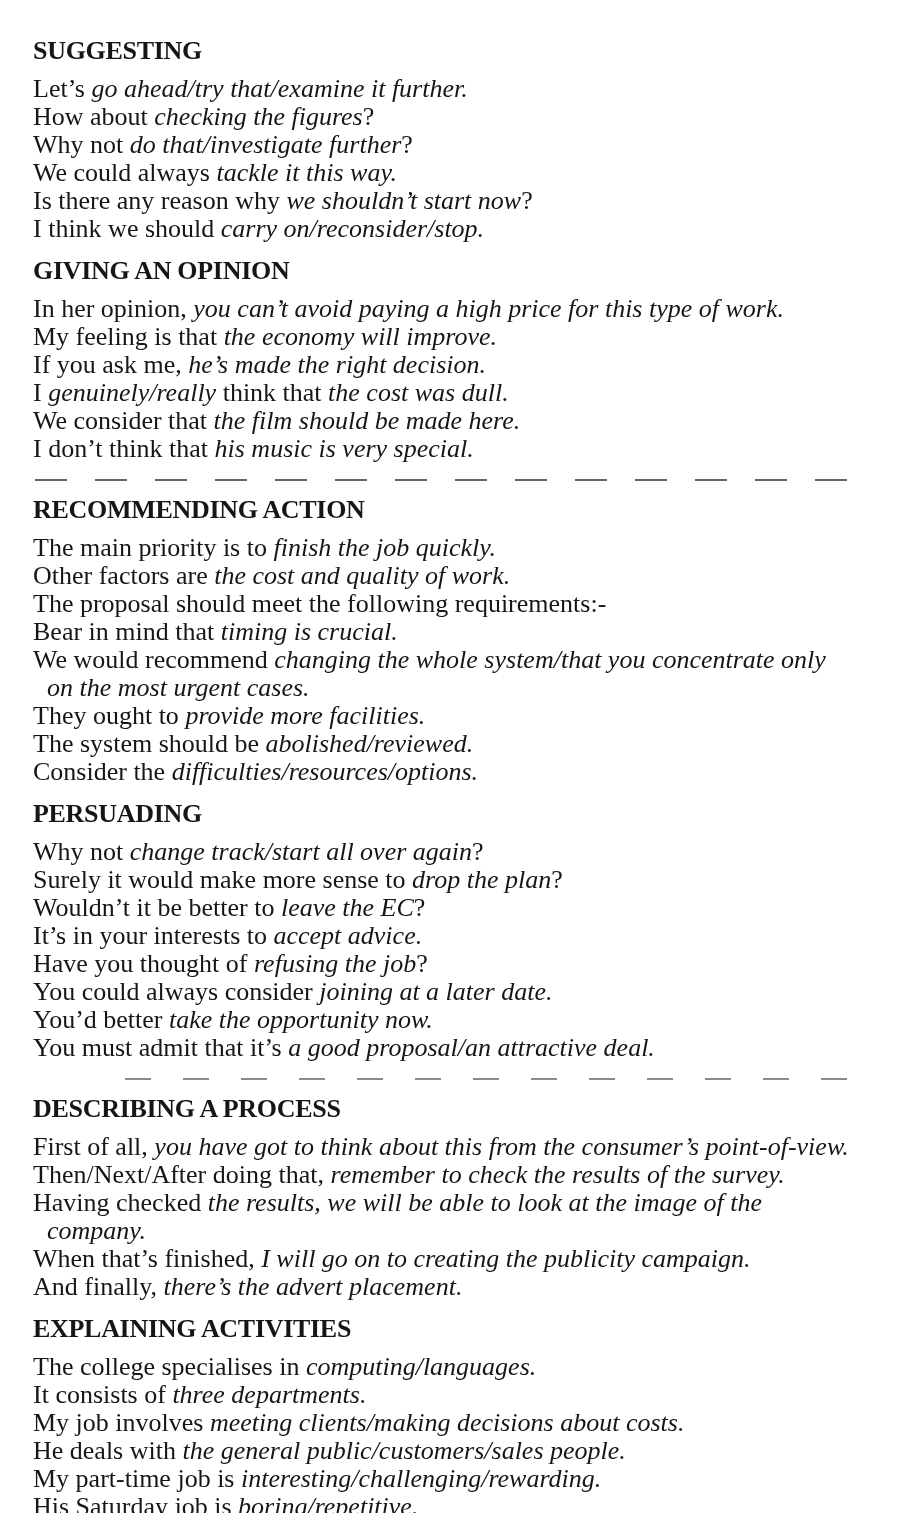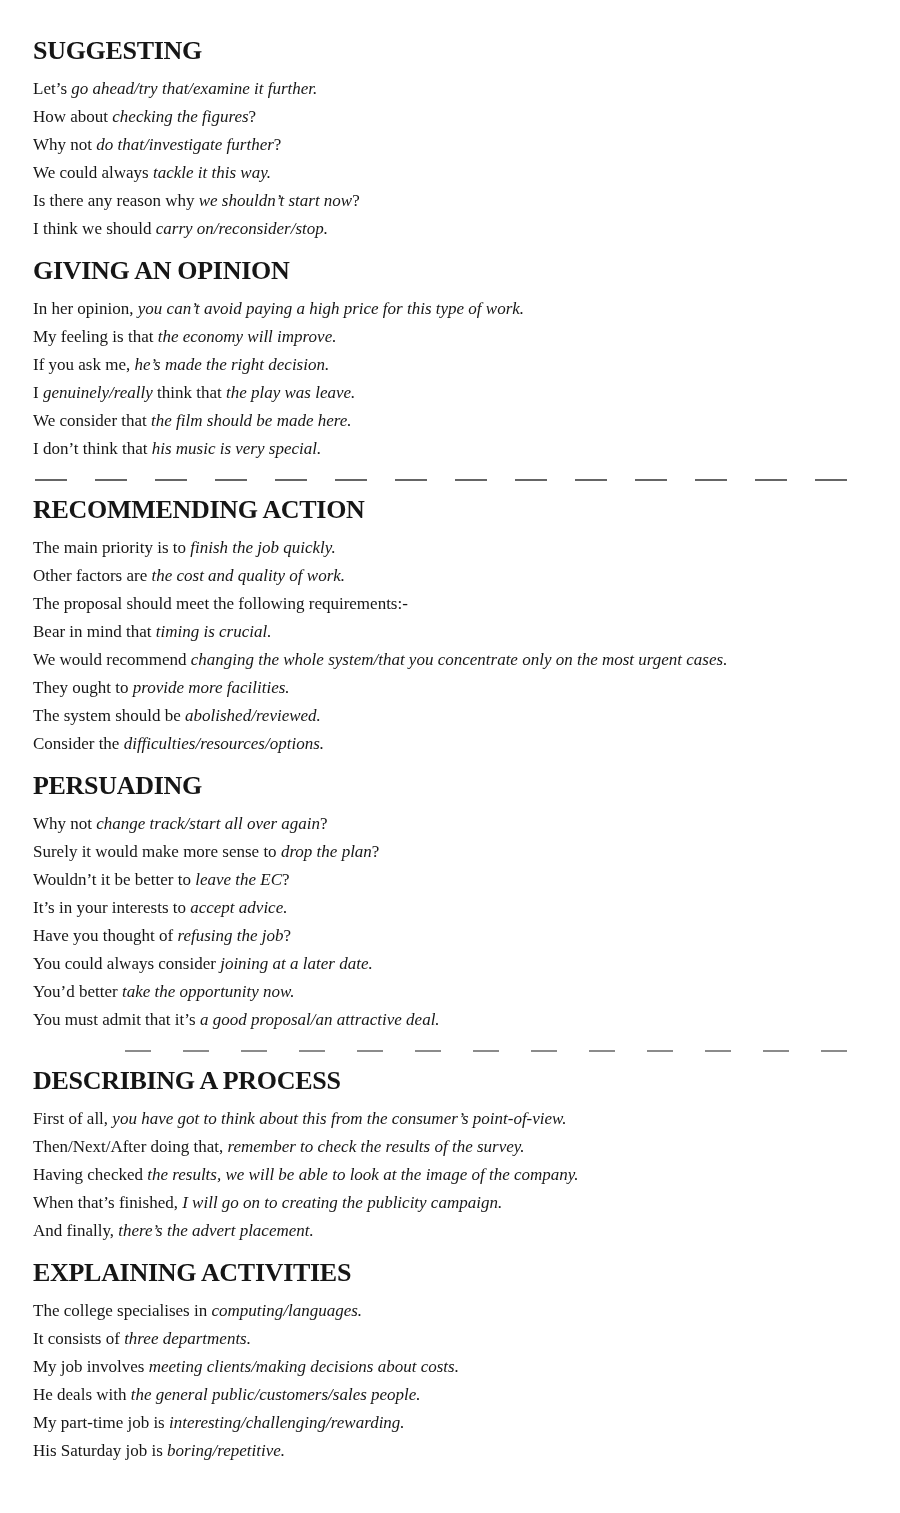--- a/index.html
+++ b/index.html
@@ -21,21 +21,21 @@
   }
   h2{
     font-family:"Liberation Serif","DejaVu Serif",serif;
     font-size:26px;font-weight:bold;
     letter-spacing:-0.3px;
     margin:13px 0 9px 0;
     color:var(--ink);
   }
   section:first-of-type h2{margin-top:0;}
   p.line{
-    font-size:17px;line-height:28px;
+    font-size:26px;line-height:28px;
     max-width:824px;
     padding-left:14px;text-indent:-14px; 
     color:var(--ink);
   }
   .it{font-style:italic;}
   .divider{
     height:2px;margin:16px 2px 14px 2px;
     background-image:repeating-linear-gradient(to right,
       var(--divider) 0px, var(--divider) 32px,
       transparent 32px, transparent 60px);
@@ -61,21 +61,21 @@
         <p class="line"><span class="">Why not </span><span class="it">do that/investigate further</span><span class="">?</span></p>
         <p class="line"><span class="">We could always </span><span class="it">tackle it this way.</span></p>
         <p class="line"><span class="">Is there any reason why </span><span class="it">we shouldn’t start now</span><span class="">?</span></p>
         <p class="line"><span class="">I think we should </span><span class="it">carry on/reconsider/stop.</span></p>
       </section>
       <section>
         <h2>GIVING AN OPINION</h2>
         <p class="line"><span class="">In her opinion, </span><span class="it">you can’t avoid paying a high price for this type of work.</span></p>
         <p class="line"><span class="">My feeling is that </span><span class="it">the economy will improve.</span></p>
         <p class="line"><span class="">If you ask me, </span><span class="it">he’s made the right decision.</span></p>
-        <p class="line"><span class="">I </span><span class="it">genuinely/really</span><span class=""> think that </span><span class="it">the play was leave.</span></p>
+        <p class="line"><span class="">I </span><span class="it">genuinely/really</span><span class=""> think that </span><span class="it">the cost was dull.</span></p>
         <p class="line"><span class="">We consider that </span><span class="it">the film should be made here.</span></p>
         <p class="line"><span class="">I don’t think that </span><span class="it">his music is very special.</span></p>
       </section>
       <div class="divider"></div>
       <section>
         <h2>RECOMMENDING ACTION</h2>
         <p class="line"><span class="">The main priority is to </span><span class="it">finish the job quickly.</span></p>
         <p class="line"><span class="">Other factors are </span><span class="it">the cost and quality of work.</span></p>
         <p class="line"><span class="">The proposal should meet the following requirements:-</span></p>
         <p class="line"><span class="">Bear in mind that </span><span class="it">timing is crucial.</span></p>

